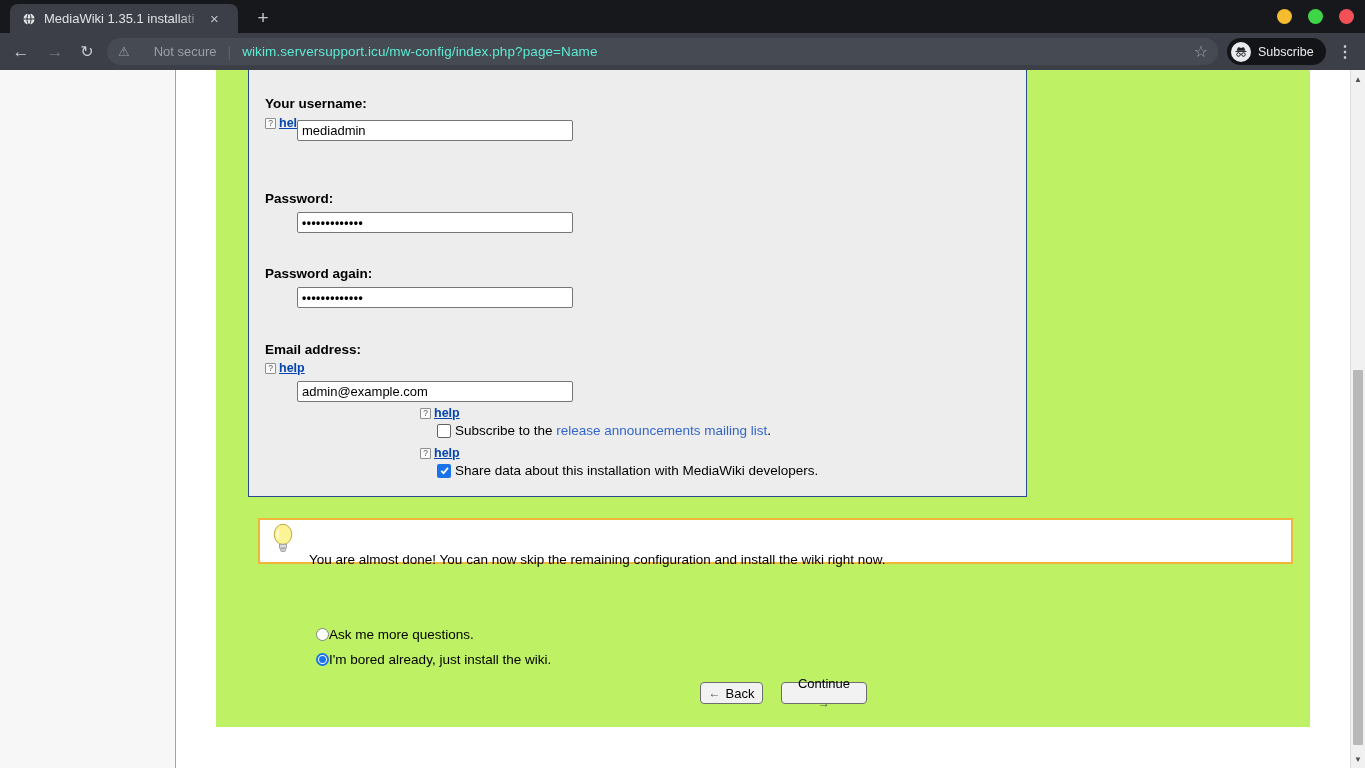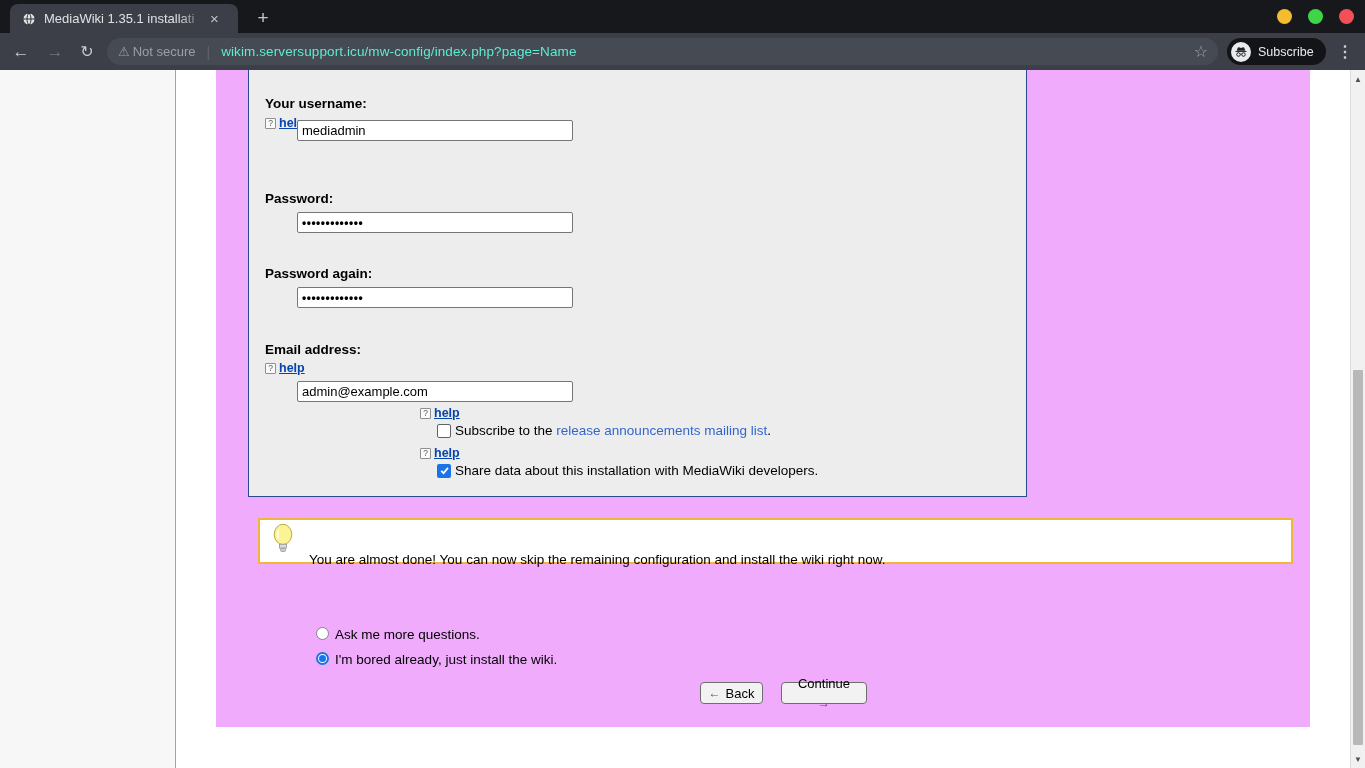--- a/index.html
+++ b/index.html
@@ -37,39 +37,39 @@
   .navicon { top:33px; height:37px; display:flex; align-items:center; justify-content:center;
              width:30px; font-size:17px; color:#c7cad0; }
   .navicon.back    { left:6px; }
   .navicon.forward { left:40px; color:#70747c; }
   .navicon.reload  { left:72px; font-size:16px; }
   .omnibox {
     left:107px; top:38px; width:1111px; height:27px; border-radius:13.5px;
     background:#464a52; display:flex; align-items:center; color:#d3d5da; font-size:13px;
   }
   .omni-warn { margin-left:11px; font-size:13px; color:#9aa0a6; }
-  .omni-sec  { margin-left:3px; color:#9aa0a6; font-size:13px; }
+  .omni-sec  { margin-left:24px; color:#9aa0a6; font-size:13px; }
   .omni-sep  { margin:0 11px; color:#5f6368; font-size:14px; }
   .omni-url  { color:#5eead4; font-size:13.5px; letter-spacing:0.1px; }
   .star { left:1188px; top:33px; width:26px; height:37px; display:flex; align-items:center;
           justify-content:center; color:#a3a7ad; font-size:16px; }
   .incog {
     left:1227px; top:38px; height:27px; border-radius:13.5px; background:#131417;
     display:flex; align-items:center; padding:0 12px 0 4px; gap:7px;
   }
   .incog-circle { width:20px; height:20px; border-radius:50%; background:#e8eaed;
           display:flex; align-items:center; justify-content:center; }
   .incog-label { color:#e8eaed; font-size:12.5px; }
   .menu-dots { left:1332px; top:33px; width:26px; height:37px; display:flex; align-items:center;
                justify-content:center; color:#c7cad0; font-size:16px; font-weight:bold; }
 
   
   .sidebar { left:0; top:70px; width:176px; height:698px; background:#f7f7f7;
              border-right:1px solid #a3a3a3; }
-  .content { left:216px; top:70px; width:1094px; height:657px; background:#f0abfc;
+  .content { left:216px; top:70px; width:1094px; height:657px; background:#bef264;
              overflow:hidden; font-size:13.5px; color:#000; }
 
   .scrollbar { left:1350px; top:70px; width:15px; height:698px; background:#f1f1f1;
                border-left:1px solid #dcdcdc; }
   .scroll-arrow { position:absolute; left:0; width:14px; height:14px; display:flex;
                   align-items:center; justify-content:center; color:#505050; font-size:8px; }
   .scroll-arrow.up { top:2px; }
   .scroll-arrow.down { bottom:2px; }
   .scroll-thumb { position:absolute; left:2px; top:300px; width:10px; height:375px;
                   background:#b8b8b8; border-radius:1px; }
@@ -93,21 +93,21 @@
   .checkbox.checked { background:#1a73e8; display:flex; align-items:center; justify-content:center; }
   .mwlink { color:#3366cc; text-decoration:none; }
 
   
   .notice { left:42px; top:448px; width:1035px; height:46px; background:#fff;
             border:2px solid #f0b63a; display:flex; align-items:center; }
   .bulb { margin-left:11px; flex:0 0 auto; }
   .notice-text { margin-left:14px; font-size:13.5px; color:#000;margin-top:36px; }
 
   
-  .radio-row { position:absolute; left:100px; display:flex; align-items:flex-start; gap:6px; height:14px; }
+  .radio-row { position:absolute; left:100px; display:flex; align-items:center; height:14px; }
   .radio { width:13px; height:13px; border-radius:50%; background:#fff; flex:0 0 auto; }
   .radio.off { border:1.5px solid #818589; }
   .radio.on { border:2px solid #1a73e8; display:flex; align-items:center; justify-content:center; }
   .radio.on .dot { width:7px; height:7px; border-radius:50%; background:#1a73e8; }
   .radio-label { font-size:13.5px; color:#000; }
 
   .btn { position:absolute; top:612px; height:22px; background:#f2f2f2;
          border:1px solid #6e6e6e; border-radius:4px; font-size:13px; color:#000;
          display:flex; align-items:center; justify-content:center; gap:5px; padding:0 9px;
          font-family:"Liberation Sans", sans-serif; }

